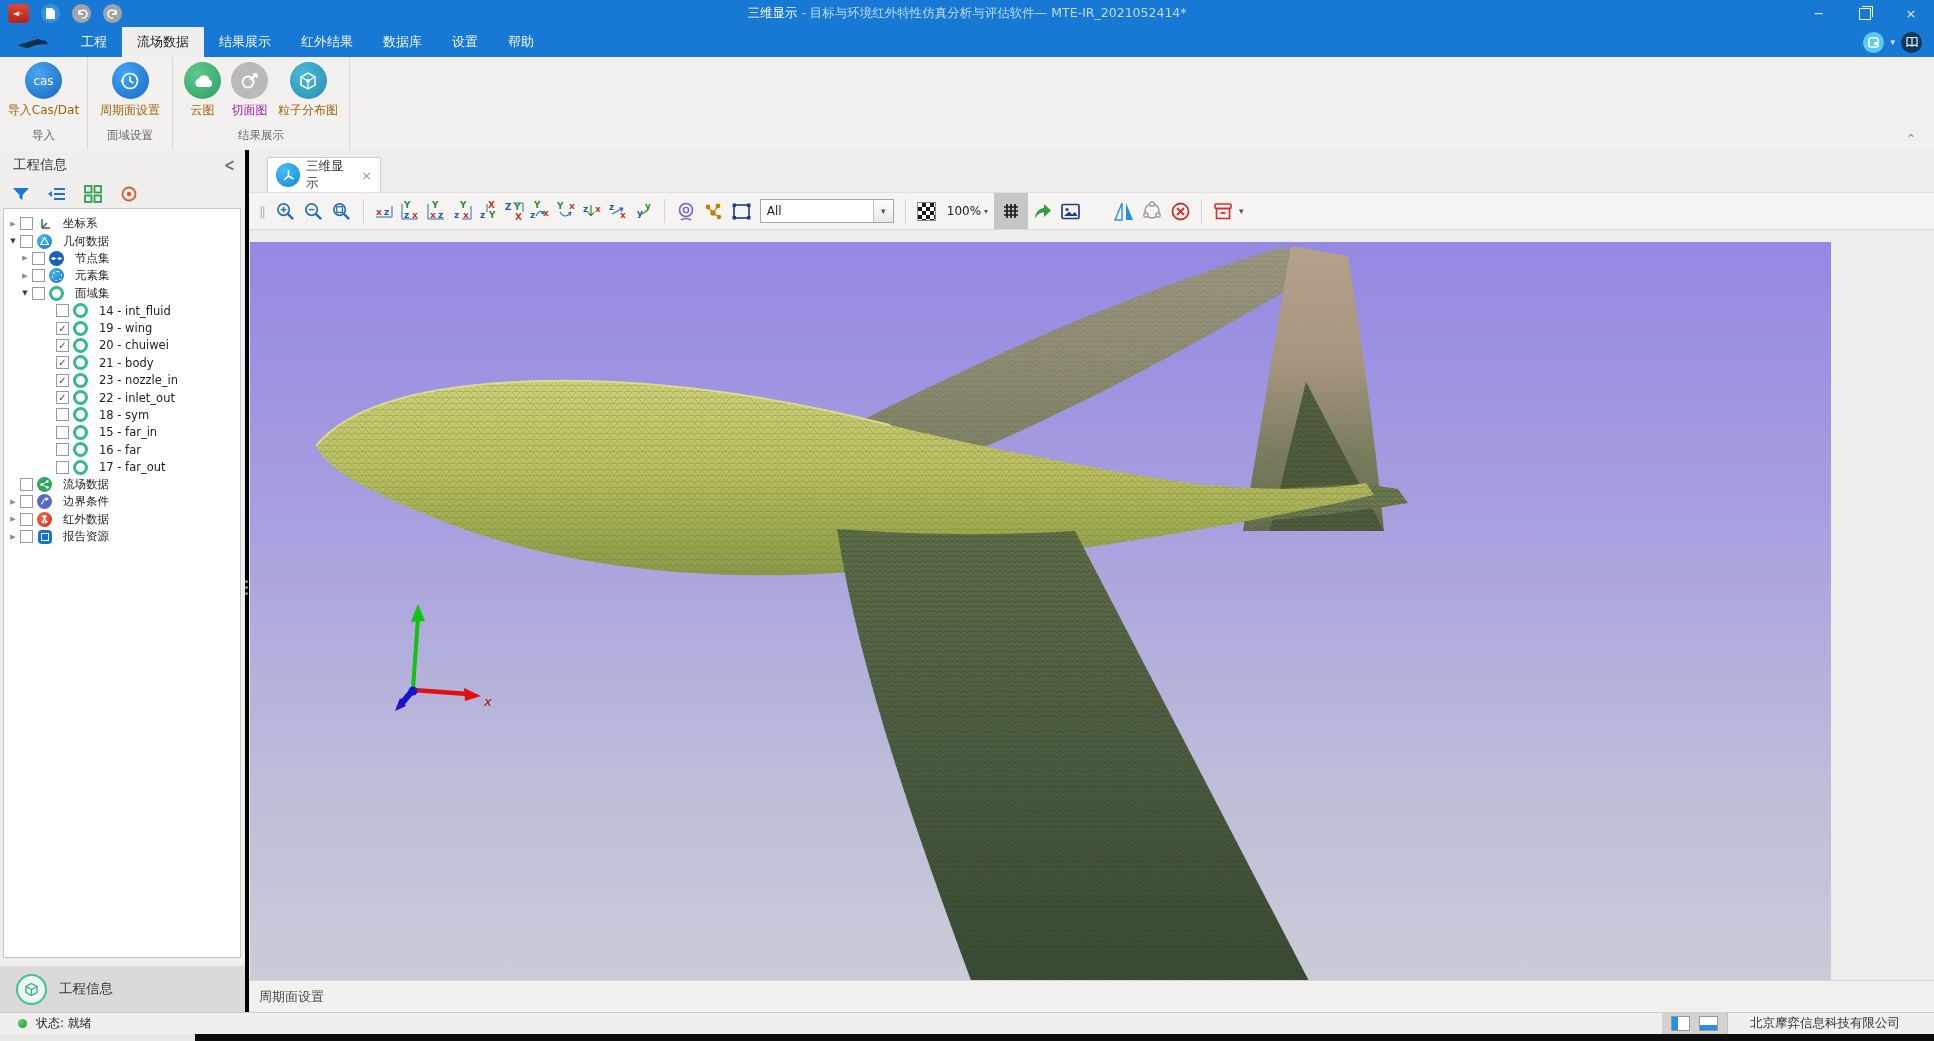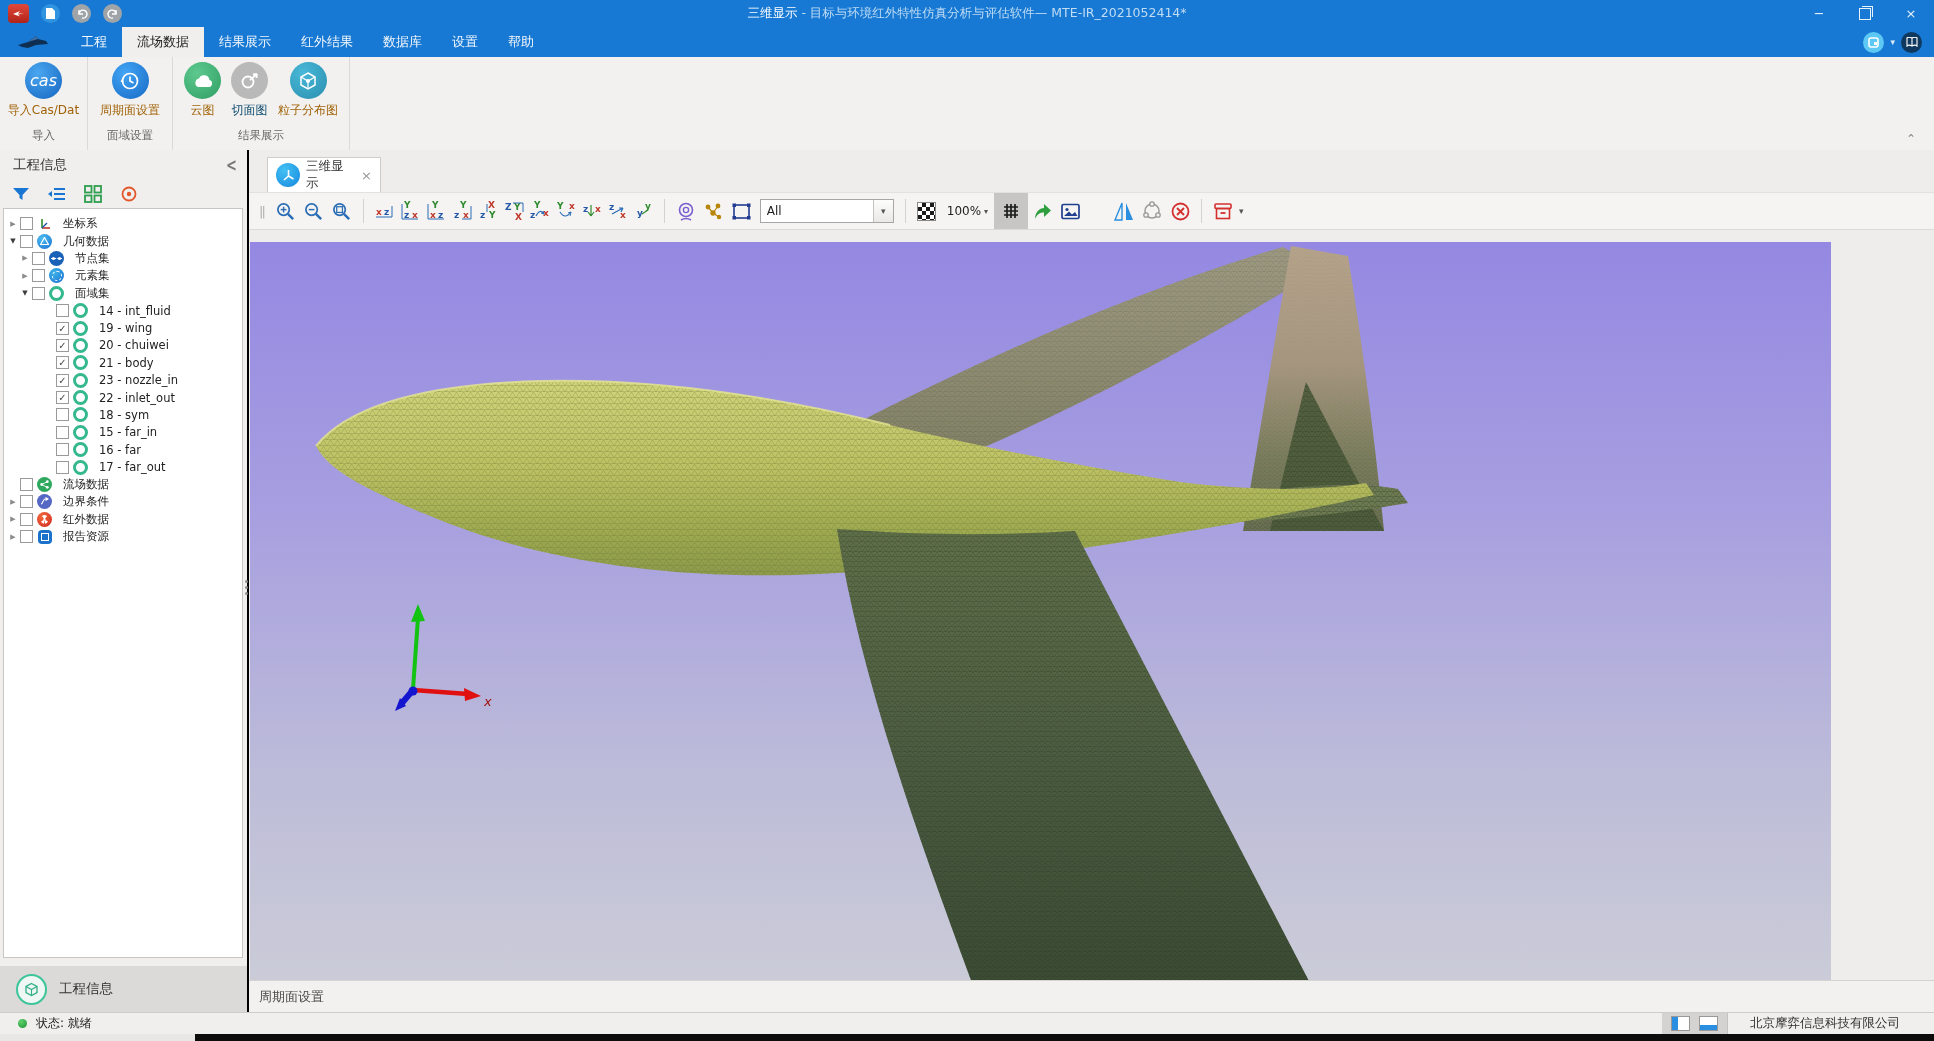--- a/index.html
+++ b/index.html
@@ -34,32 +34,32 @@
   .mrc.sky{background:#5ec8f5;}
   .mrc.navy{background:#10395f;}
   .mr-caret{color:#dcecf8;font-size:9px;}
   
   #ribbon{position:absolute;left:0;top:57px;width:1934px;height:93px;background:#f2f1ef;
           border-bottom:1px solid #d9d7d5;display:flex;}
   .rgroup{display:flex;flex-direction:column;border-right:1px solid #dcdad8;}
   .rbtns{flex:1;display:flex;align-items:flex-start;justify-content:center;gap:4px;padding:5px 6px 0 6px;}
   .rbtn{display:flex;flex-direction:column;align-items:center;gap:3px;padding:0 3px;cursor:default;}
   .ricon{width:37px;height:37px;border-radius:50%;display:flex;align-items:center;justify-content:center;color:#fff;flex:none;}
-  .ricon.cas{background:radial-gradient(circle at 35% 30%,#4aa7f0,#1565c0);font-size:16px;font-style:italic;}
+  .ricon.cas{background:radial-gradient(circle at 35% 30%,#4aa7f0,#1565c0);font-size:12px;}
   .ricon.clock{background:radial-gradient(circle at 35% 30%,#42a5f5,#1769c4);}
   .ricon.cloud{background:radial-gradient(circle at 35% 30%,#5ec98f,#2f9e63);}
   .ricon.slice{background:#b9b9b9;}
   .ricon.particle{background:radial-gradient(circle at 35% 30%,#49b8d8,#2a8fae);}
   .rlabel{font-size:12px;color:#a16207;white-space:nowrap;}
-  .rbtn.disabled .rlabel{color:#0c4a6e;}
+  .rbtn.disabled .rlabel{color:#a21caf;}
   .rgname{height:22px;text-align:center;font-size:11.5px;color:#666;}
   .ribbon-collapse{margin-left:auto;align-self:flex-end;padding:0 18px 4px 0;color:#8a8886;font-size:12px;}
   
   #sidebar{position:absolute;left:0;top:150px;width:249px;height:862px;background:#f1efee;
-           border-right:2px solid #000000;box-sizing:border-box;}
+           border-right:4px solid #000000;box-sizing:border-box;}
   .sb-header{height:30px;display:flex;align-items:center;padding:0 10px 0 13px;color:#333;font-size:13.5px;}
   .sb-collapse{margin-left:auto;color:#777;font-size:13px;font-weight:bold;transform:scaleY(1.3);cursor:default;}
   .sb-tools{height:28px;display:flex;align-items:center;gap:14px;padding-left:10px;}
   .sb-tool{width:22px;height:22px;display:flex;align-items:center;justify-content:center;}
   .sb-tree{position:absolute;left:3px;right:4px;top:58px;bottom:54px;background:#fff;
            border:1px solid #c8c6c4;overflow:hidden;padding-top:6px;box-sizing:border-box;}
   .trow{height:17.4px;display:flex;align-items:center;font-size:11.5px;color:#222;white-space:nowrap;}
   .arr{width:14px;text-align:center;color:#8a8a8a;font-size:9px;flex:none;}
   .arr.exp{color:#3c3c3c;}
   .cb{width:13px;height:13px;border:1px solid #9a9a9a;background:#fff;margin-right:4px;flex:none;

